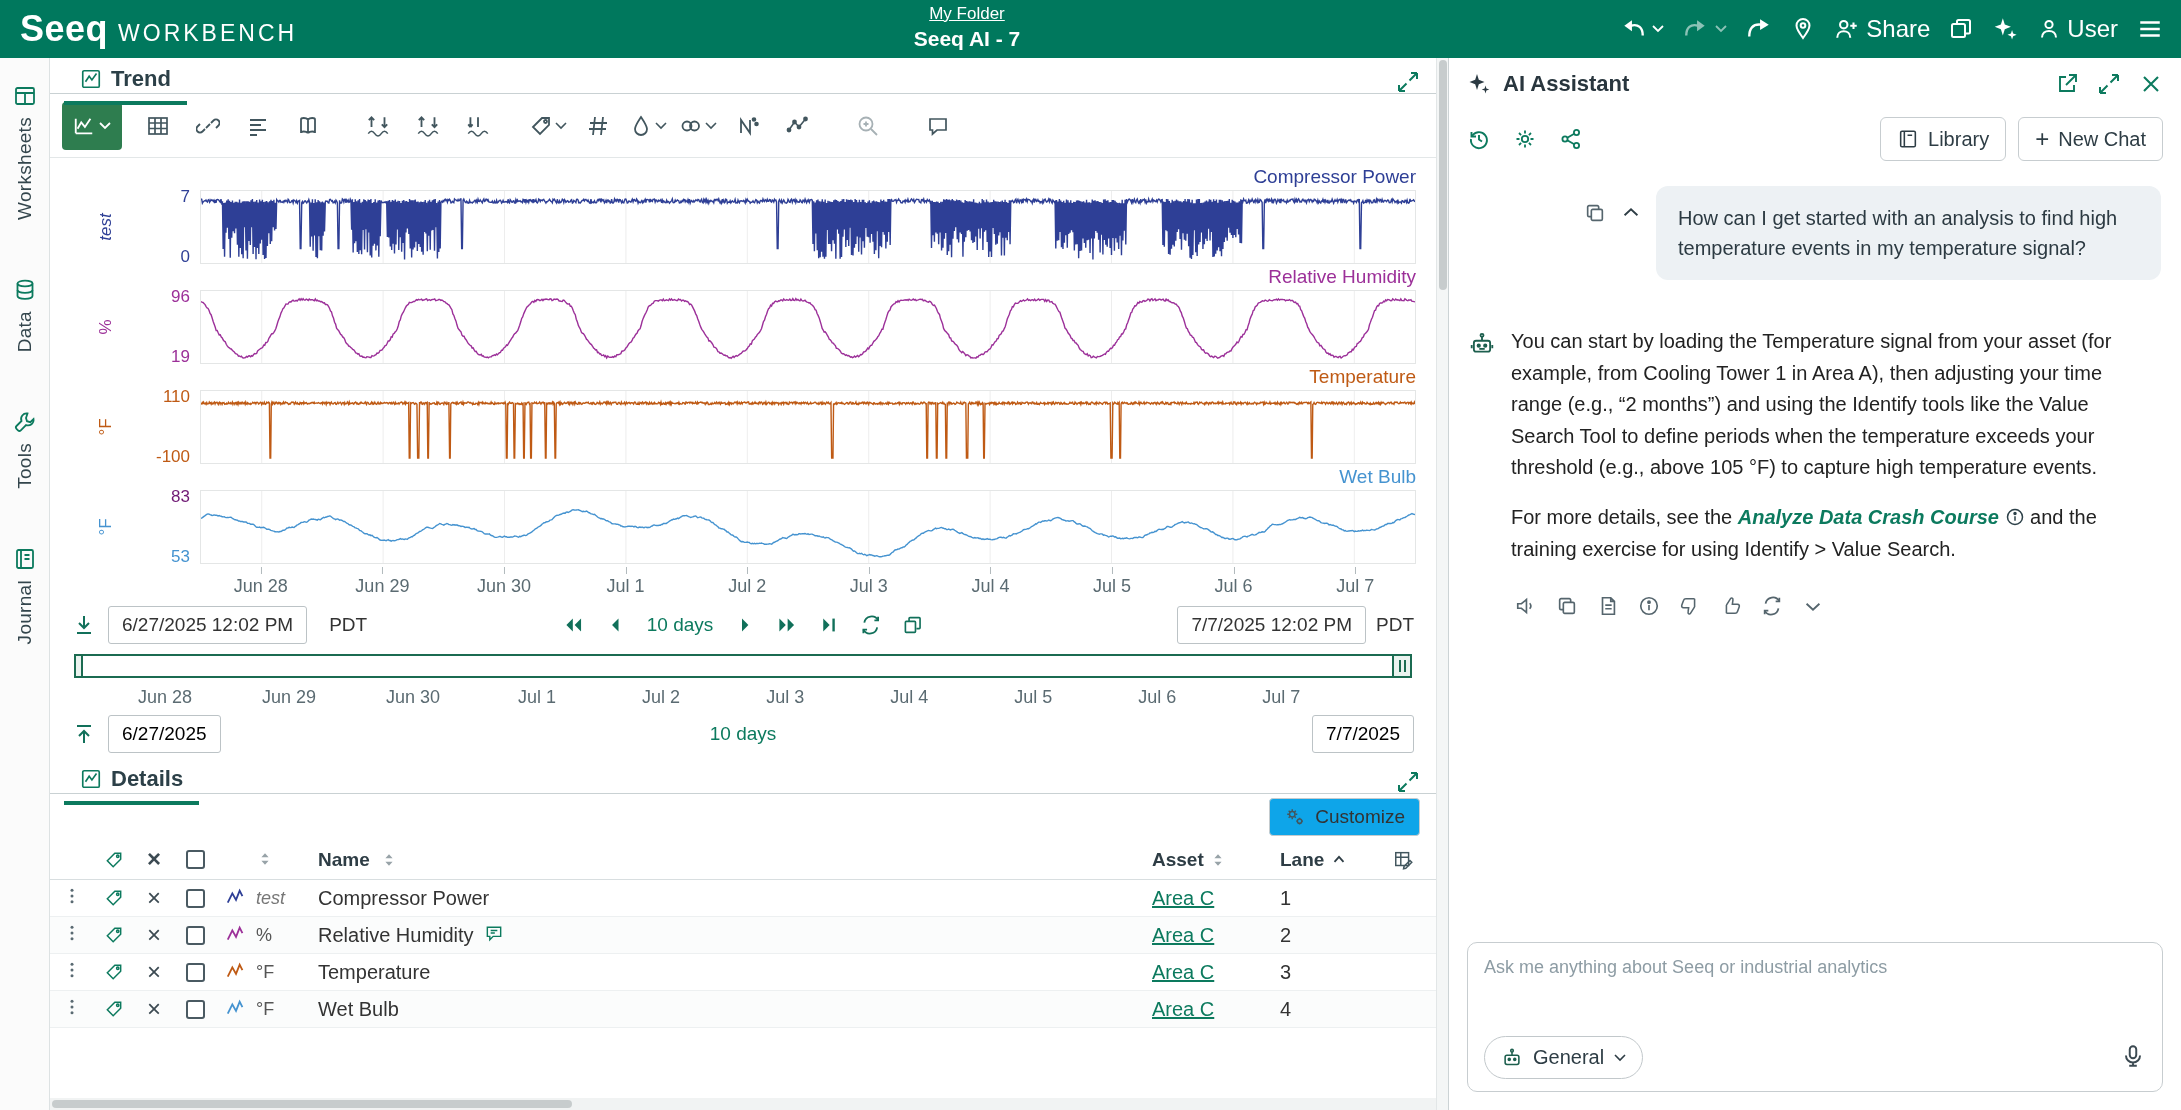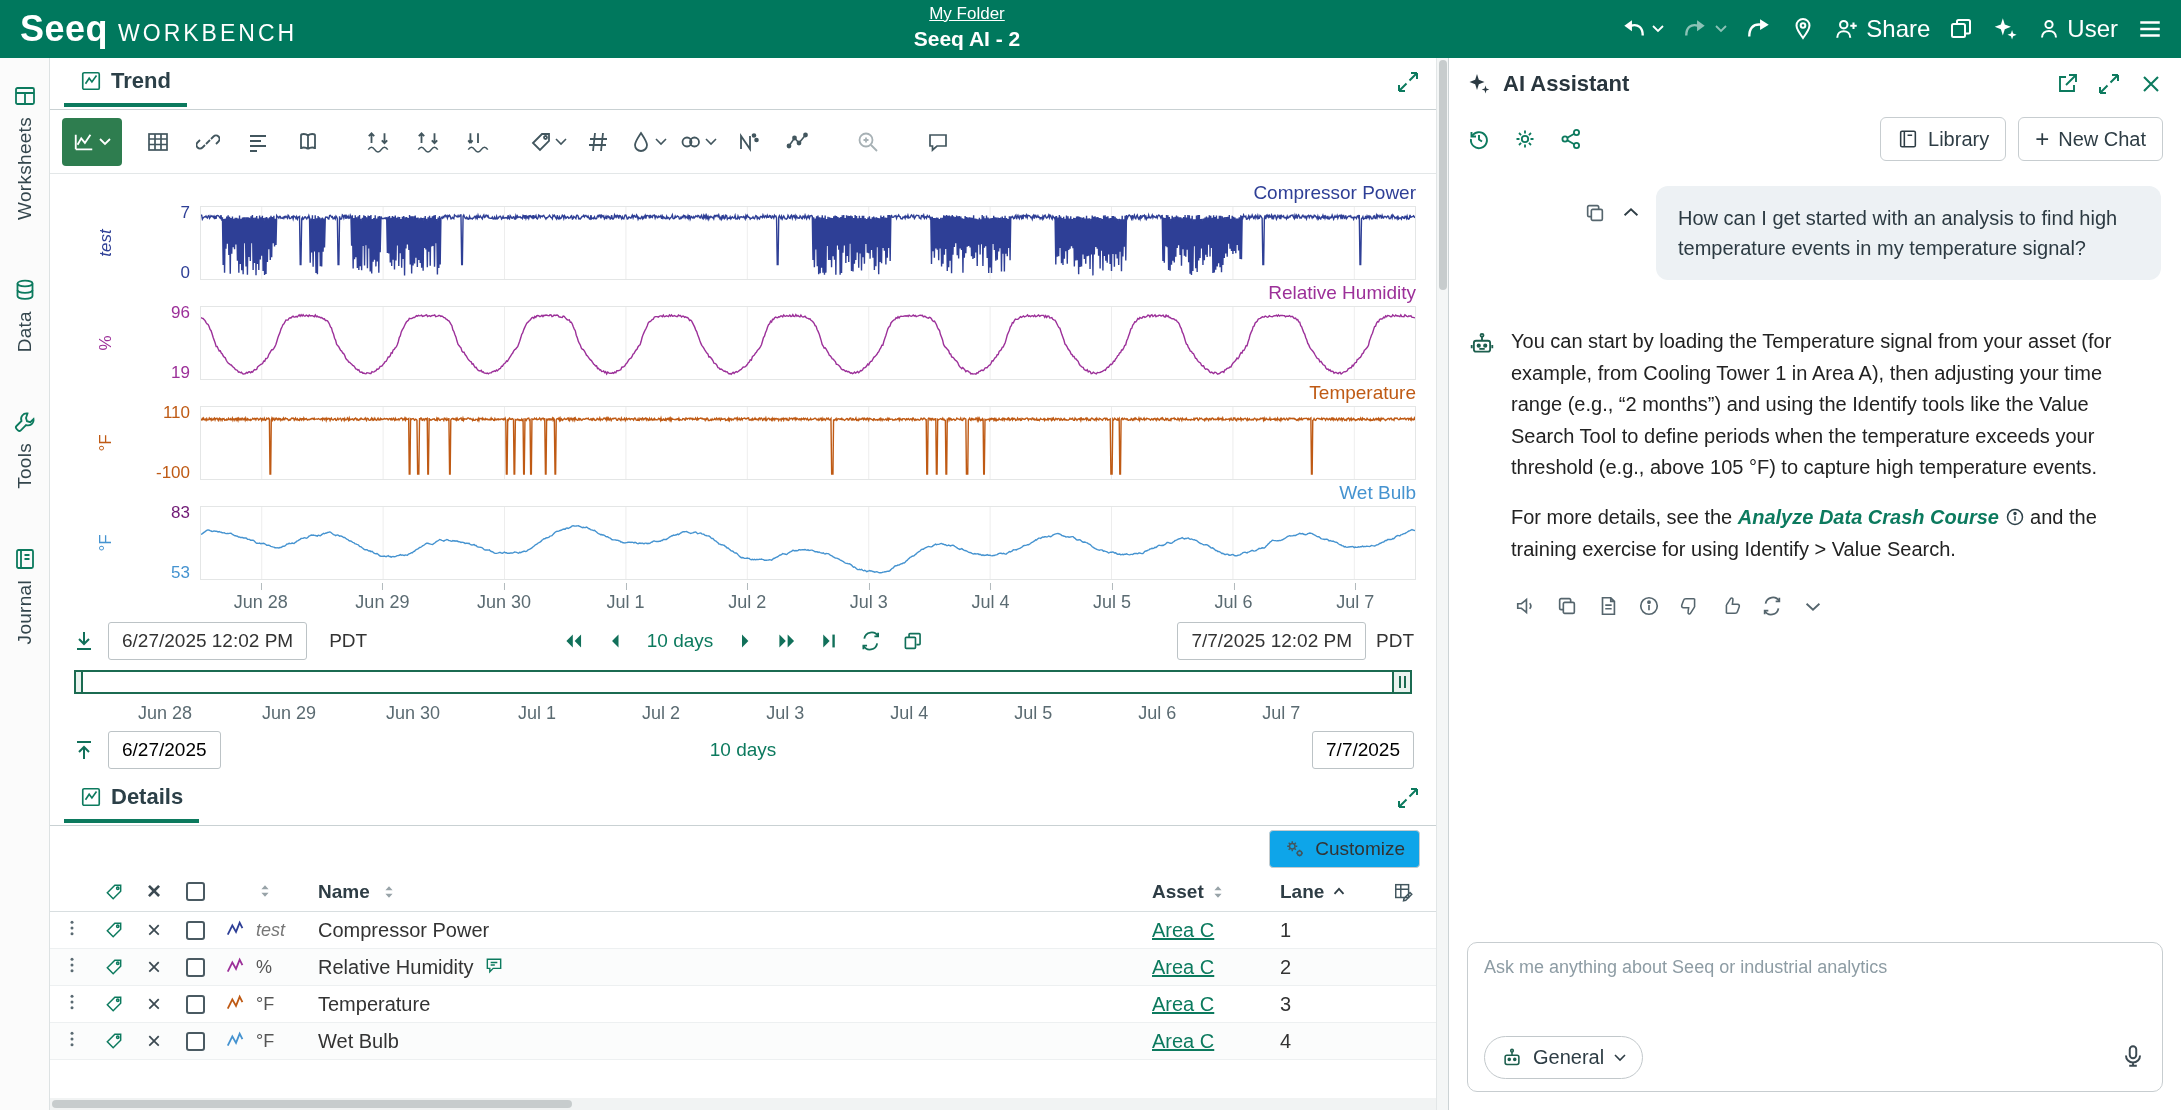--- a/index.html
+++ b/index.html
@@ -27,21 +27,21 @@
   
   .app-body{ display:flex; height:1052px; }
 
   .rail{ width:50px; background:#fbfbfb; border-right:1px solid #dde2e3; display:flex; flex-direction:column; align-items:center; padding-top:26px; gap:58px; }
   .rail-item{ display:flex; flex-direction:column; align-items:center; gap:9px; cursor:pointer; color:var(--accent); }
   .rail-label{ writing-mode:vertical-rl; transform:rotate(180deg); font-size:19px; color:#33454c; letter-spacing:.3px; }
 
   .main{ width:1386px; display:flex; flex-direction:column; background:#fff; }
 
   
-  .tabrow{ height:52px; border-bottom:1px solid #c9d1d3; display:flex; align-items:center; position:relative; flex:none; }
+  .tabrow{ height:36px; border-bottom:1px solid #c9d1d3; display:flex; align-items:flex-start; position:relative; flex:none; }
   .tab{ margin-left:14px; display:flex; align-items:center; gap:9px; padding:8px 16px 9px; border-bottom:4px solid var(--accent); font-size:22px; font-weight:700; color:#2c4048; cursor:pointer; }
   .expand-btn{ position:absolute; right:16px; top:12px; color:var(--accent); cursor:pointer; }
 
   
   .toolbar{ height:64px; display:flex; align-items:center; padding-left:12px; gap:6px; border-bottom:1px solid #e3e7e8; flex:none; }
   .tool-primary{ width:60px; height:48px; background:var(--btn); border-radius:4px; display:flex; align-items:center; justify-content:center; gap:4px; color:#fff; cursor:pointer; margin-right:8px; }
   .tool{ width:44px; height:44px; display:flex; align-items:center; justify-content:center; gap:2px; color:#42565e; cursor:pointer; border-radius:4px; }
   .tool.disabled{ color:#a7b1b5; cursor:default; }
   .tgap{ width:14px; }
 
@@ -143,21 +143,21 @@
 </head>
 <body>
 
 <header>
   <div class="logo">
     <span class="logo-seeq">Seeq</span>
     <span class="logo-wb">WORKBENCH</span>
   </div>
   <div class="header-center">
     <a class="breadcrumb">My Folder</a>
-    <div class="doc-title">Seeq AI - 2</div>
+    <div class="doc-title">Seeq AI - 7</div>
   </div>
   <div class="header-actions">
     <span class="hact">
       <svg class="i26" viewBox="0 0 24 24">
           <path d="M4 9 L11 4 V14 Z" fill="#fff"></path>
           <path d="M10 9 C17 7 21 11 21 18" stroke="#fff" stroke-width="2.2" fill="none"></path>
         </svg>
       <svg class="i12" viewBox="0 0 12 8">
           <path d="M1 1 l5 5 5-5" stroke="#fff" stroke-width="1.8" fill="none"></path>
         </svg>

